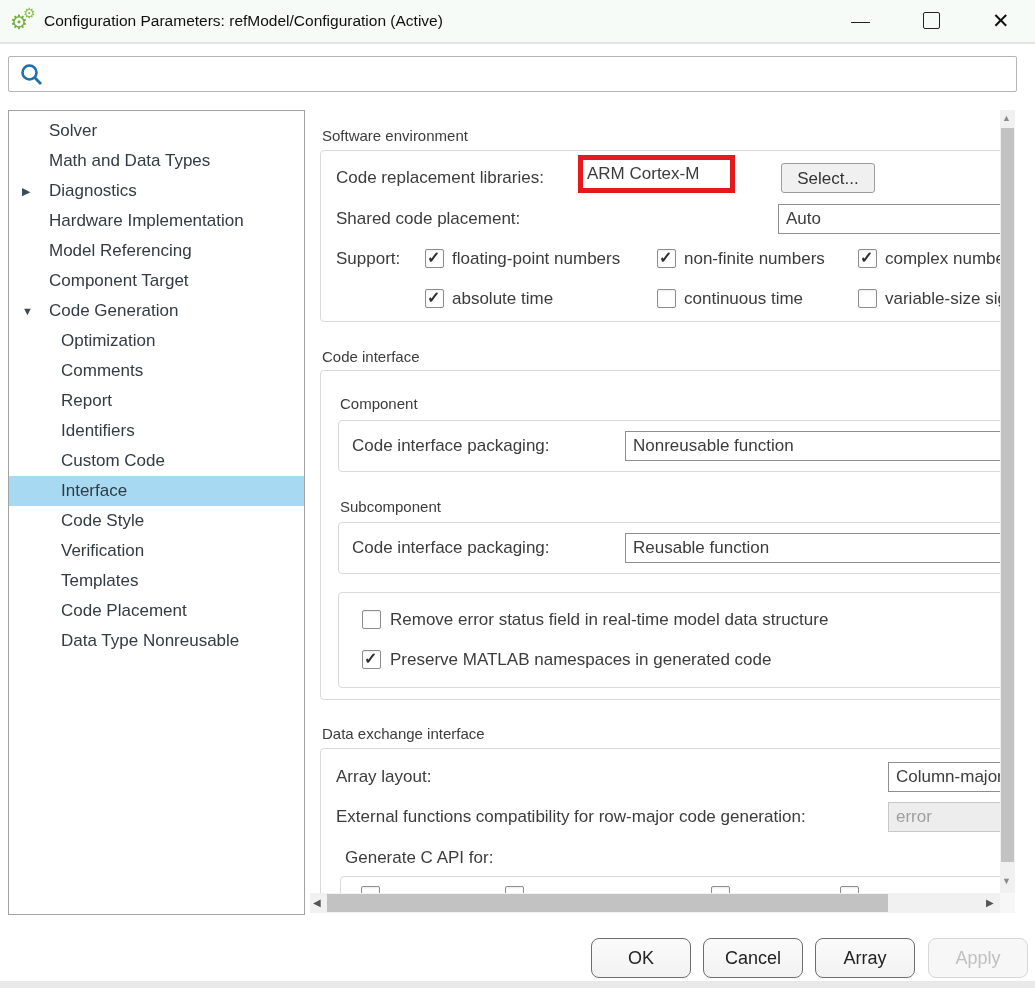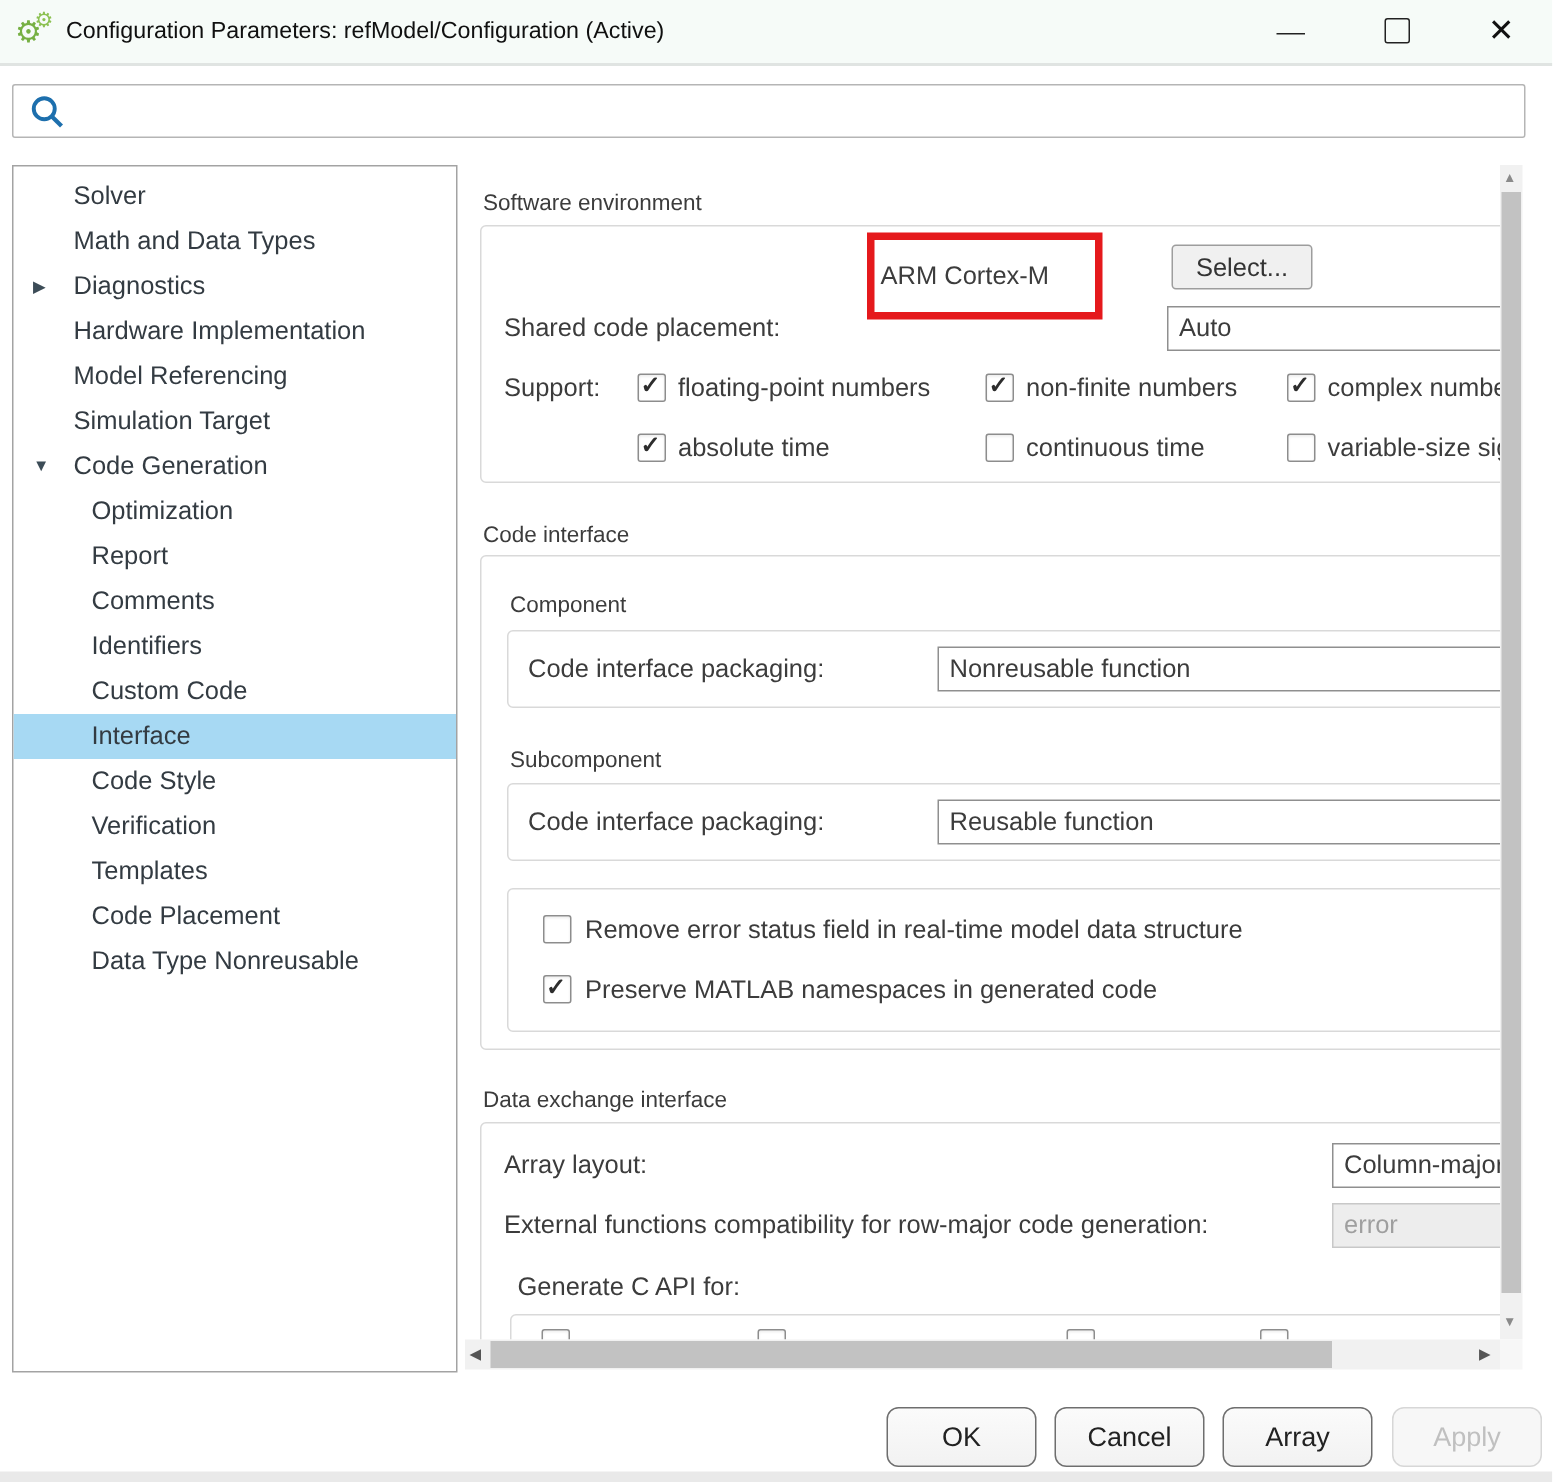--- a/index.html
+++ b/index.html
@@ -109,34 +109,34 @@
         <span class="tree-arrow">▶</span>
         <span>Diagnostics</span>
       </div>
     <div class="tree-item lvl1">
         <span>Hardware Implementation</span>
       </div>
     <div class="tree-item lvl1">
         <span>Model Referencing</span>
       </div>
     <div class="tree-item lvl1">
-        <span>Simulation Target</span>
+        <span>Component Target</span>
       </div>
     <div class="tree-item lvl1">
         <span class="tree-arrow">▼</span>
         <span>Code Generation</span>
       </div>
     <div class="tree-item lvl2">
         <span>Optimization</span>
       </div>
     <div class="tree-item lvl2">
+        <span>Comments</span>
+      </div>
+    <div class="tree-item lvl2">
         <span>Report</span>
-      </div>
-    <div class="tree-item lvl2">
-        <span>Comments</span>
       </div>
     <div class="tree-item lvl2">
         <span>Identifiers</span>
       </div>
     <div class="tree-item lvl2">
         <span>Custom Code</span>
       </div>
     <div class="tree-item lvl2 selected">
         <span>Interface</span>
       </div>
@@ -155,21 +155,22 @@
     <div class="tree-item lvl2">
         <span>Data Type Nonreusable</span>
       </div>
   </div>
 
   <div class="main">
 
     <div class="sect-h" style="left:12px;top:16px;">Software environment</div>
     <div class="gbox" style="left:10px;top:40px;width:728px;height:172px;"></div>
 
-    <div class="redbox" style="left:268px;top:45px;width:157px;height:58px;">
+    <div class="lbl" style="left:26px;top:58px;">Code replacement libraries:</div>
+    <div class="redbox" style="left:268px;top:45px;width:157px;height:38px;">
       <span>ARM Cortex-M</span>
     </div>
     <button class="btn-select" style="left:471px;top:53px;">Select...</button>
 
     <div class="lbl" style="left:26px;top:99px;">Shared code placement:</div>
     <div class="combo" style="left:468px;top:94px;width:330px;">Auto</div>
 
     <div class="lbl" style="left:26px;top:139px;">Support:</div>
     <span class="cb checked" style="left:115px;top:139px;">
         <span class="mark">✓</span>

